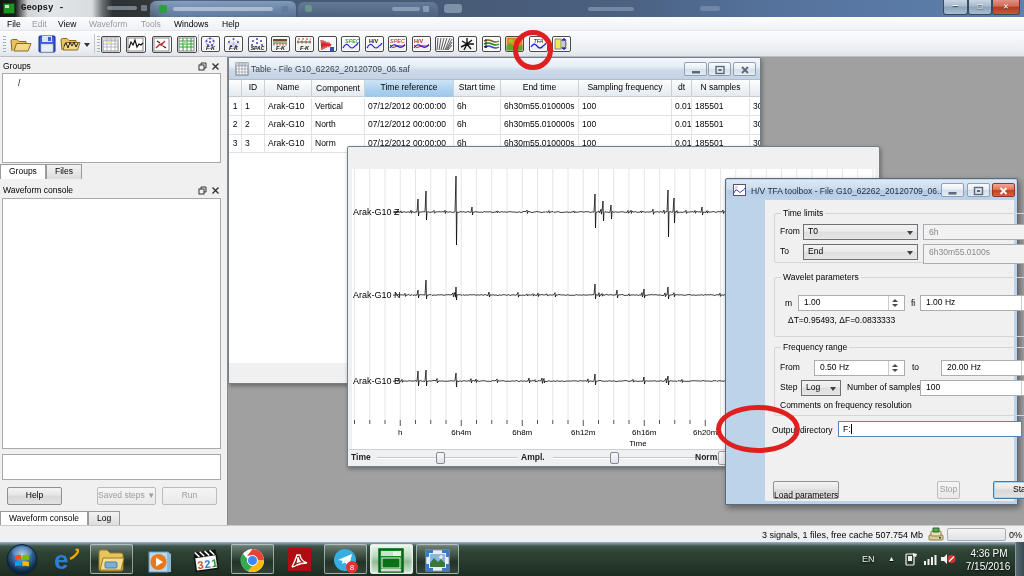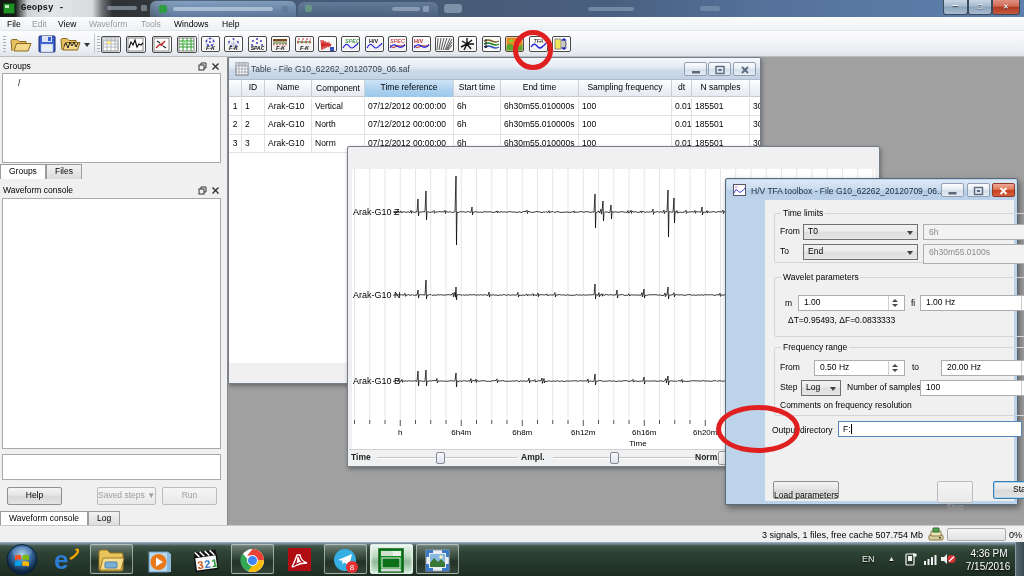--- a/index.html
+++ b/index.html
@@ -606,21 +606,21 @@
           <div class="stext">100</div>
           <div class="sarr"></div>
         </div>
   <div class="lbl" style="left:15px; top:200px;">Comments on frequency resolution</div>
 
   <div class="lbl" style="left:7px; top:225px;">Output directory</div>
   <div class="tedit" style="left:73px; top:221px; width:184px; border-color:#5586b5; padding:2px 0 0 4px;">F:<span style="border-left:1px solid #000; margin-left:0px;"></span></div>
   <div class="btn" style="left:262px; top:222px; width:17px; height:14px; border-radius:2px; font-weight:bold; letter-spacing:1px; padding-top:0px;">...</div>
 
   <div class="btn" style="left:8px; top:281px; width:66px; padding-top:8px;">Load parameters</div>
-  <div class="btn dis" style="left:172px; top:281px; width:36px; padding-top:20px;">Stop</div>
+  <div class="btn dis" style="left:172px; top:281px; width:23px; padding-top:2px;">Stop</div>
   <div class="btn" style="left:228px; top:281px; width:58px; padding-top:2px; border-color:#3c7fb1; box-shadow:0 0 0 1px #a8d2f0 inset;">Start</div>
  </div>
 </div>
 </div>
 
 <div id="statusbar">
  <div style="position:absolute; right:101px; top:4px; font-size:9px;">3 signals, 1 files, free cache 507.754 Mb</div>
  <svg style="position:absolute; left:928px; top:1px;" width="16" height="15" viewBox="0 0 16 15">
    <rect x="1" y="8" width="14" height="5" rx="1" fill="#d8cfa0" stroke="#8a7a40"></rect>
    <rect x="3" y="4" width="10" height="5" rx="1" fill="#e8e0b8" stroke="#8a7a40"></rect>

